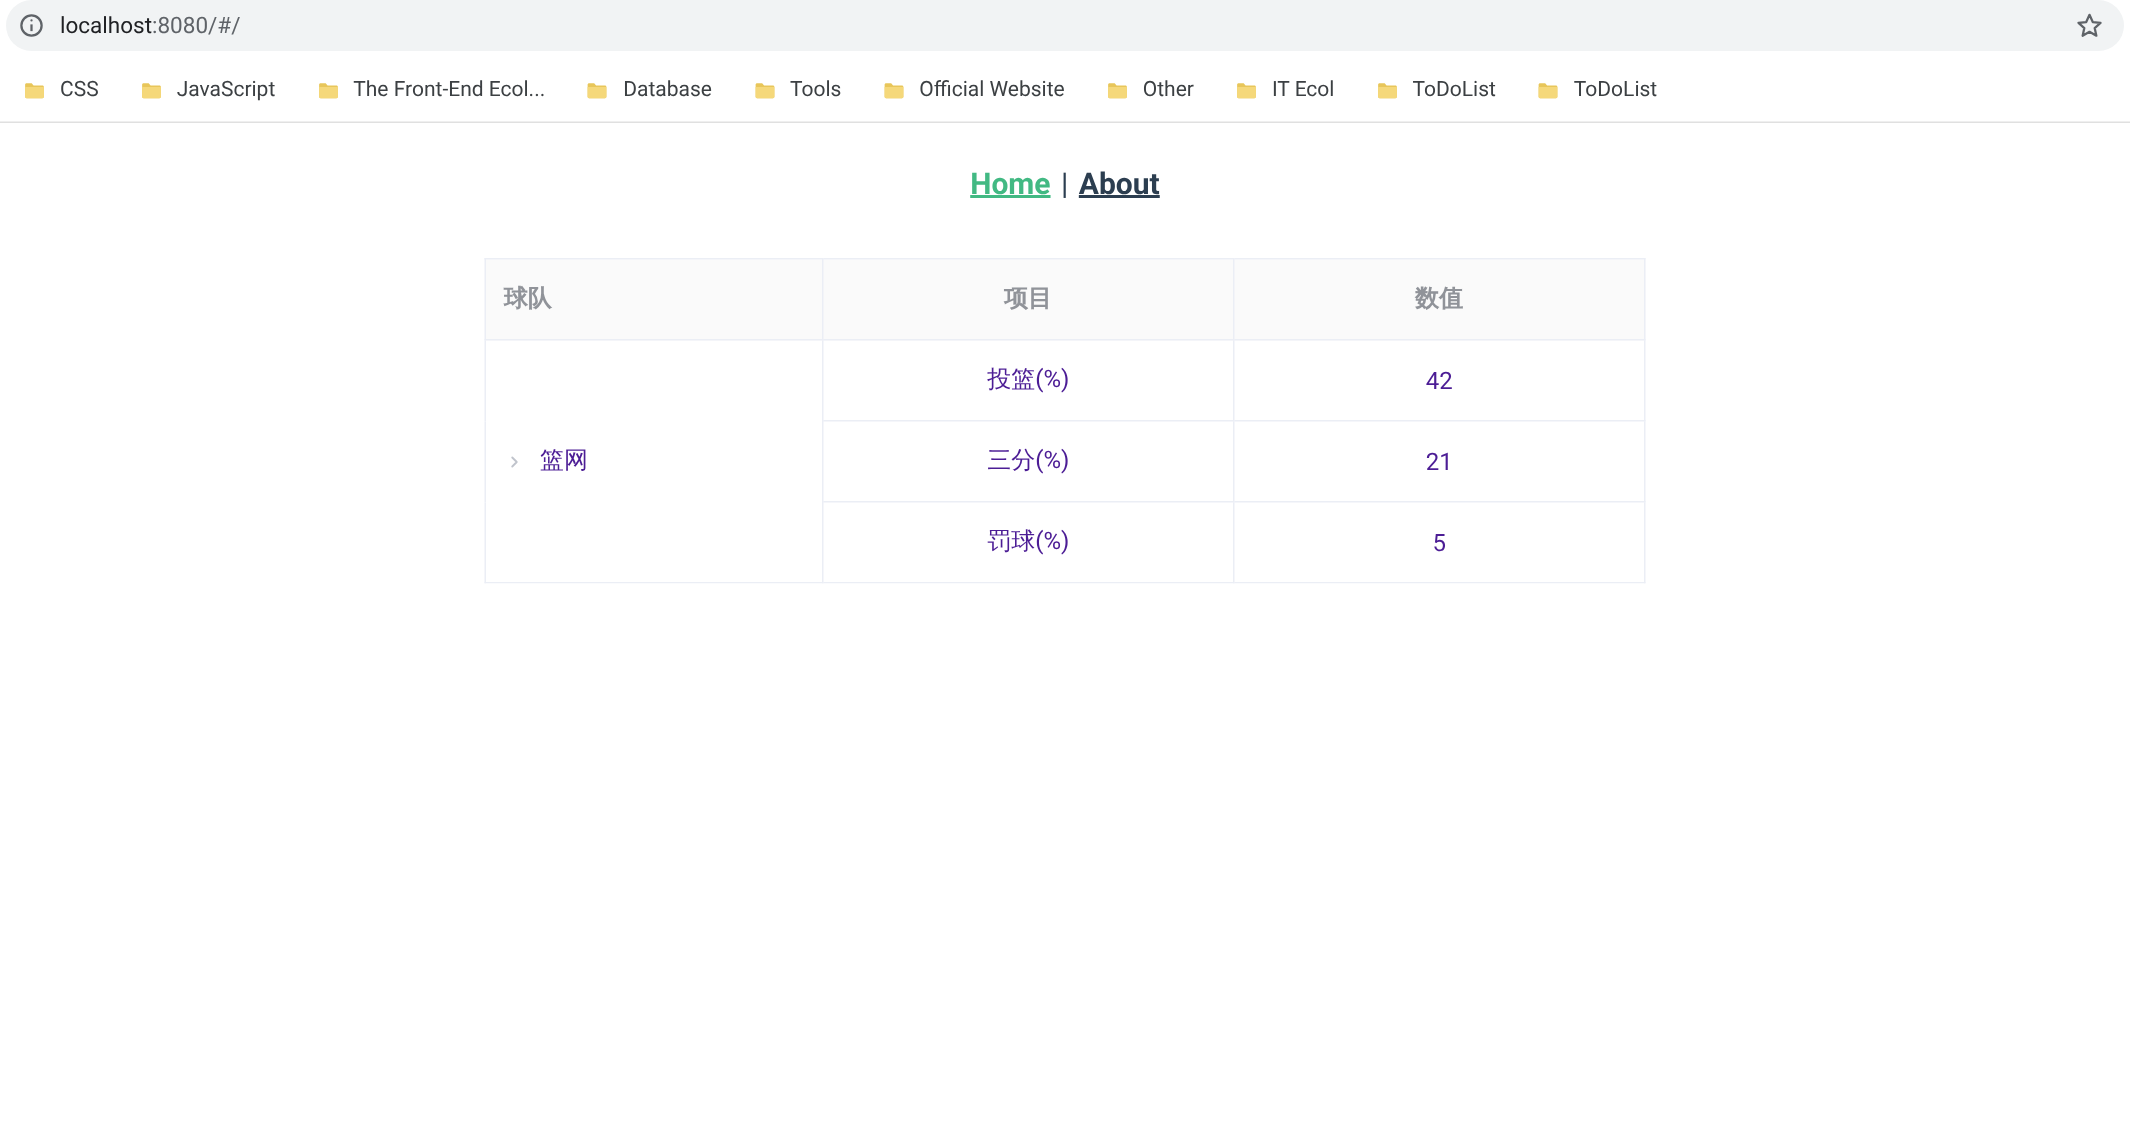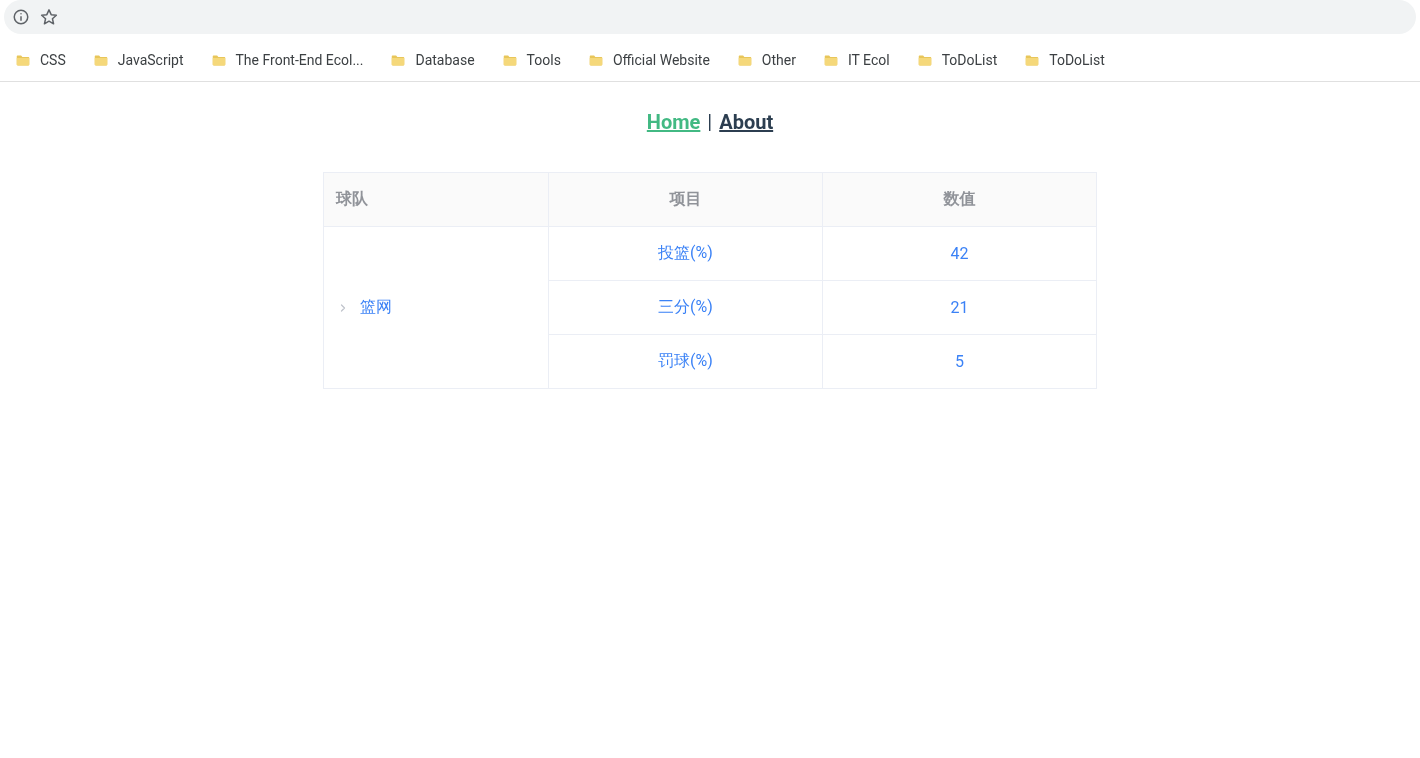--- a/index.html
+++ b/index.html
@@ -26,37 +26,40 @@
     .nav-links a.inactive { color: #2c3e50; text-decoration: underline; }
     .nav-links .sep { color: #2c3e50; font-weight: 400; padding: 0 2px; }
 
     
     .table-wrap { width: 774px; margin: 38px auto 0 auto; }
     .tbl { width: 100%; border-collapse: collapse; table-layout: fixed; }
     .tbl th, .tbl td { border: 1px solid #ebeef5; padding: 16px 12px; }
     .tbl thead th { background: #fafafa; color: #909399; font-weight: 700; font-size: 16px; }
     .tbl thead th:first-child { text-align: left; }
     .tbl thead th:nth-child(2), .tbl thead th:nth-child(3) { text-align: center; }
-    .tbl tbody td { color: #3b82f6; font-size: 16px; }
+    .tbl tbody td { color: #4c1d95; font-size: 16px; }
     .tbl tbody td.center { text-align: center; }
     .team-cell { text-align: left; vertical-align: middle; }
     .expand-row { display: inline-flex; align-items: center; cursor: pointer; }
     .expand-row .chevron { width: 14px; height: 14px; margin-right: 10px; color: #c0c4cc; display: inline-flex; align-items: center; justify-content: center; }
     .col-team { width: 225px; }
   </style>
 </head>
 <body>
 
 <div class="address-bar">
   <span class="info-icon">
     <svg viewBox="0 0 24 24" width="18" height="18" fill="none" stroke="currentColor" stroke-width="2">
       <circle cx="12" cy="12" r="9"></circle>
       <line x1="12" y1="11" x2="12" y2="17"></line>
       <circle cx="12" cy="7.5" r="1" fill="currentColor" stroke="none"></circle>
     </svg>
+  </span>
+  <span class="url">
+    <span class="host">localhost</span><span class="path">:8080/#/</span>
   </span>
   <span class="star-icon">
     <svg viewBox="0 0 24 24" width="18" height="18" fill="none" stroke="currentColor" stroke-width="2" stroke-linejoin="round">
       <polygon points="12,2.5 14.9,8.9 21.8,9.6 16.6,14.3 18.1,21.1 12,17.6 5.9,21.1 7.4,14.3 2.2,9.6 9.1,8.9"></polygon>
     </svg>
   </span>
 </div>
 
 <div class="bookmarks-bar">
     <div class="bookmark">

